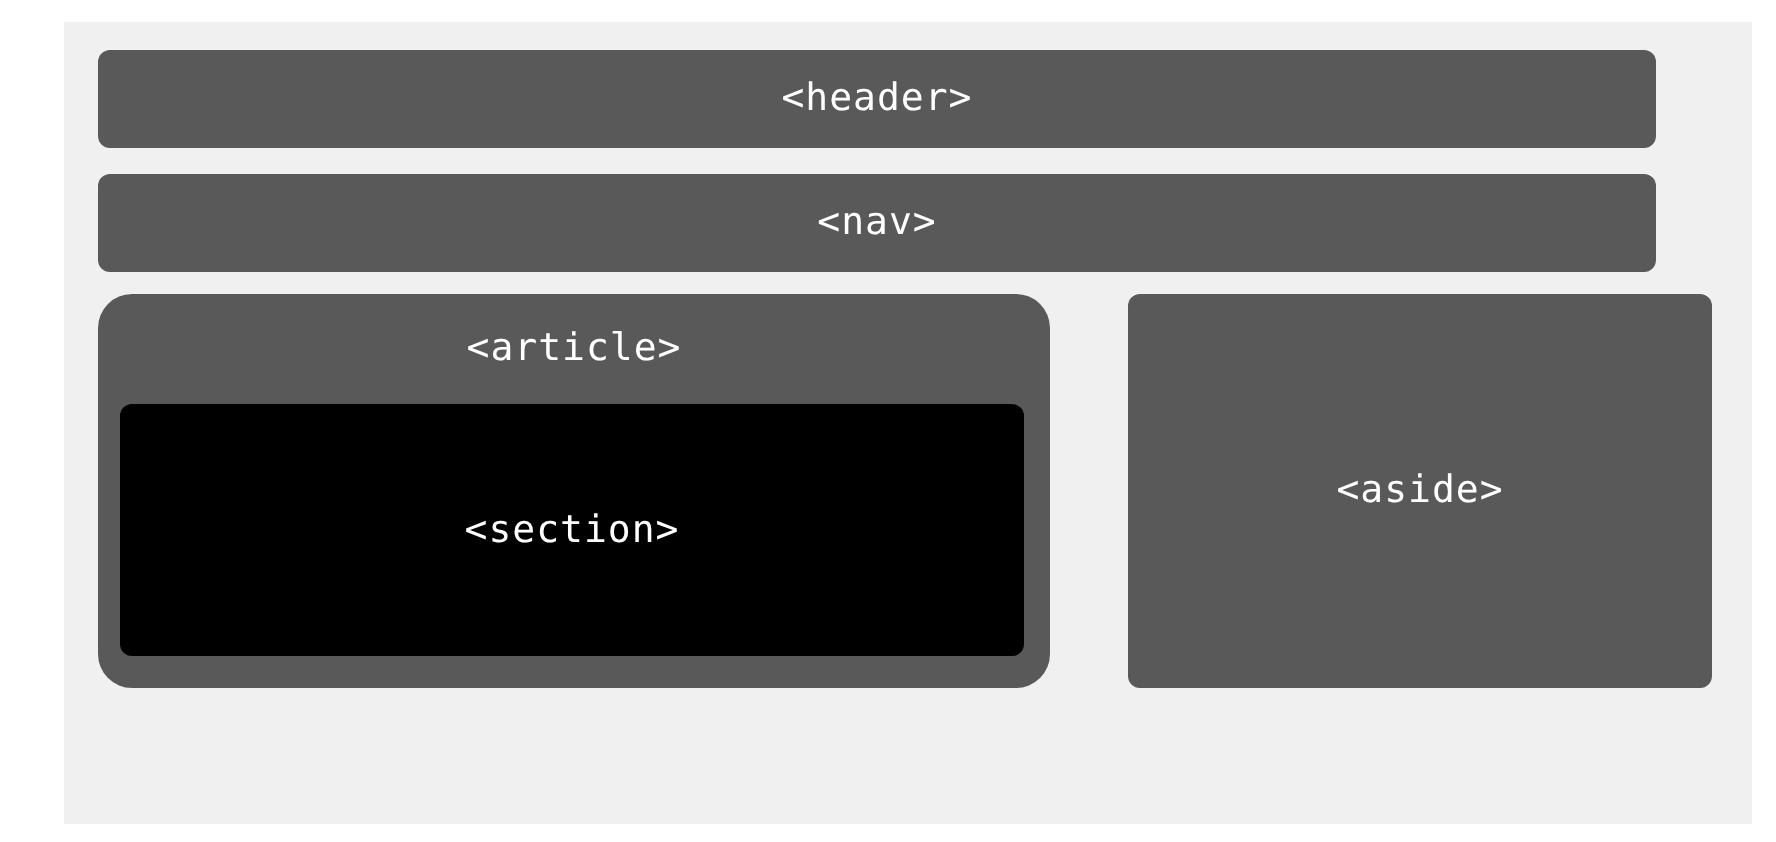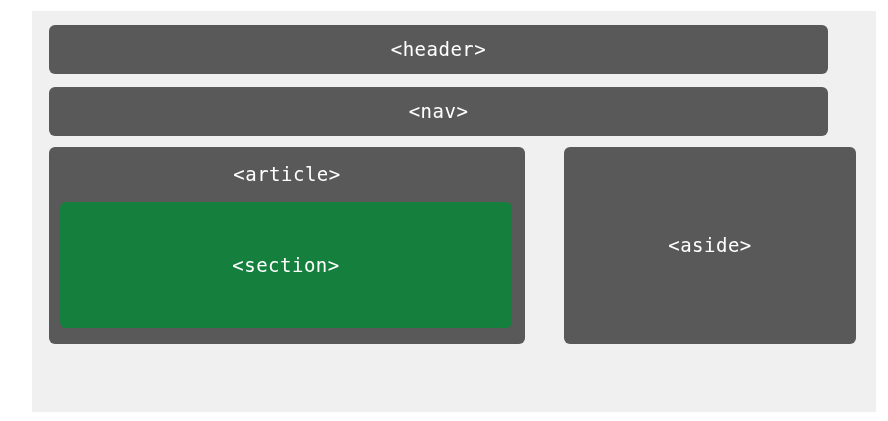--- a/index.html
+++ b/index.html
@@ -61,38 +61,39 @@
     height: 49px;
     text-align: right;
   }
   .block-article {
     left: 17px;
     top: 136px;
     width: 476px;
     height: 197px;
     display: block;
     padding: 0;
+    border-radius: 17px;
   }
   .article-label-row {
     position: absolute;
     left: 0;
     top: 0;
     width: 100%;
     height: 54px;
     display: flex;
     align-items: center;
     justify-content: center;
   }
   .block-section {
     position: absolute;
     left: 11px;
     top: 55px;
     width: 452px;
     height: 126px;
-    background: #15803d;
+    background: #000000;
     border-radius: 6px;
     display: flex;
     align-items: center;
     justify-content: center;
     box-sizing: border-box;
   }
   .block-aside {
     left: 532px;
     top: 136px;
     width: 292px;

